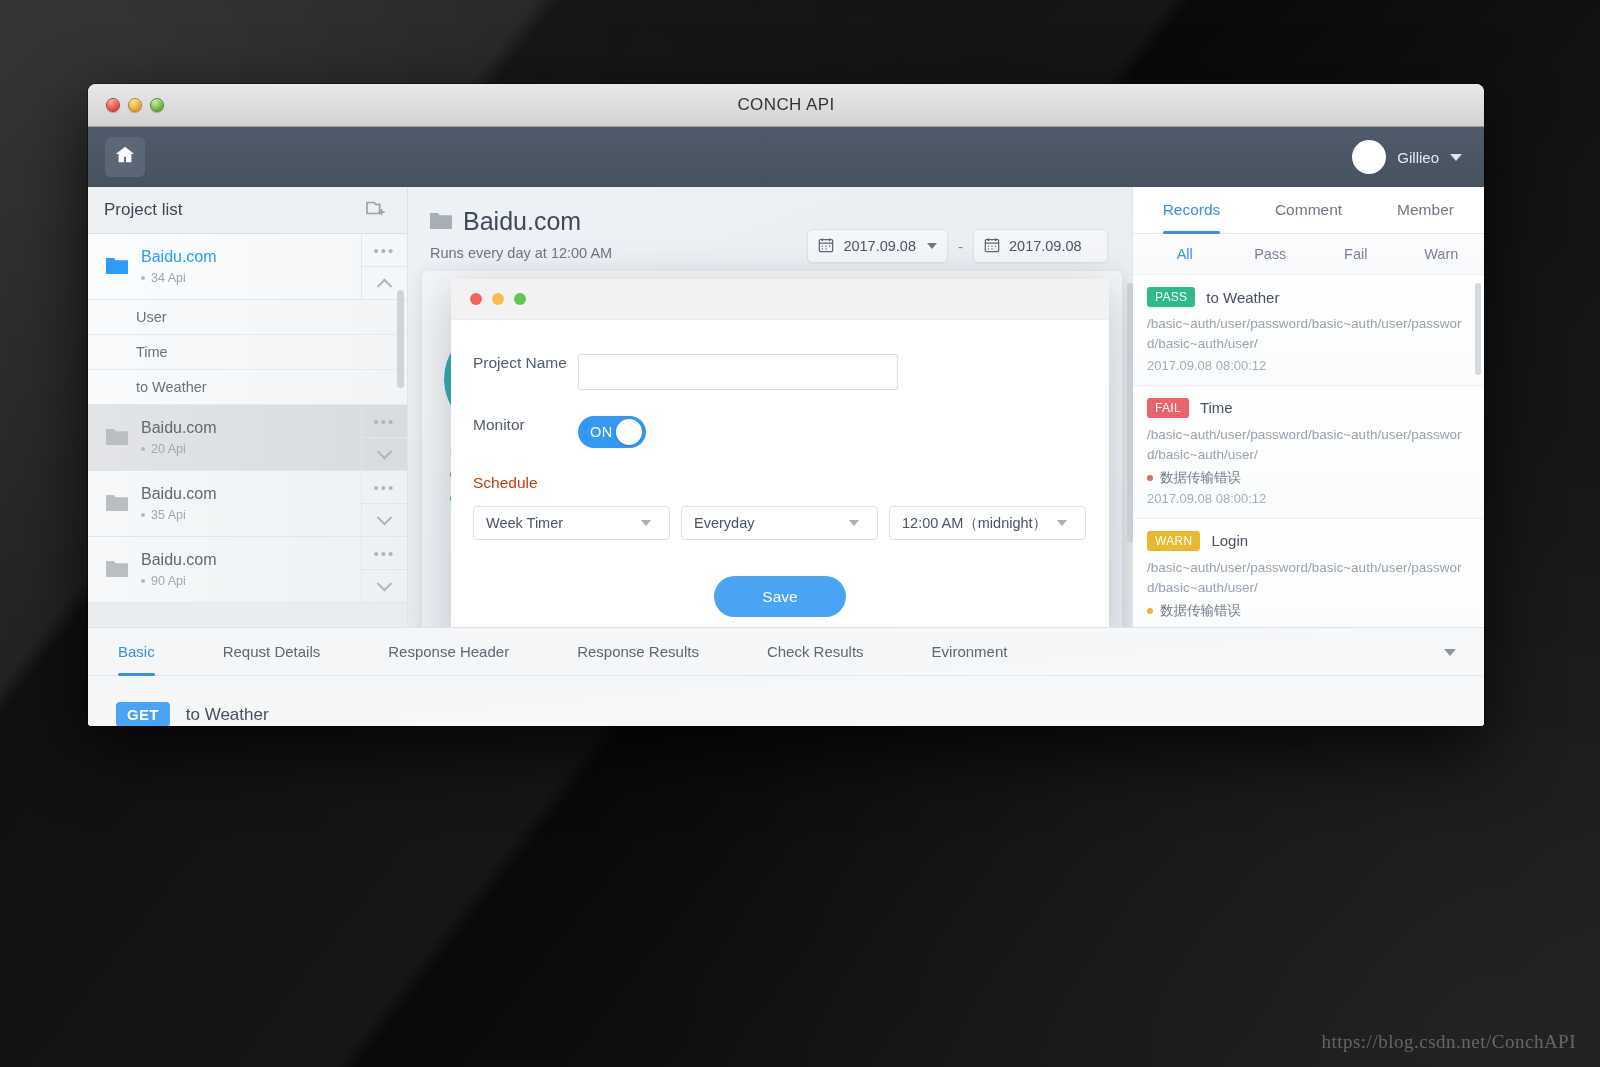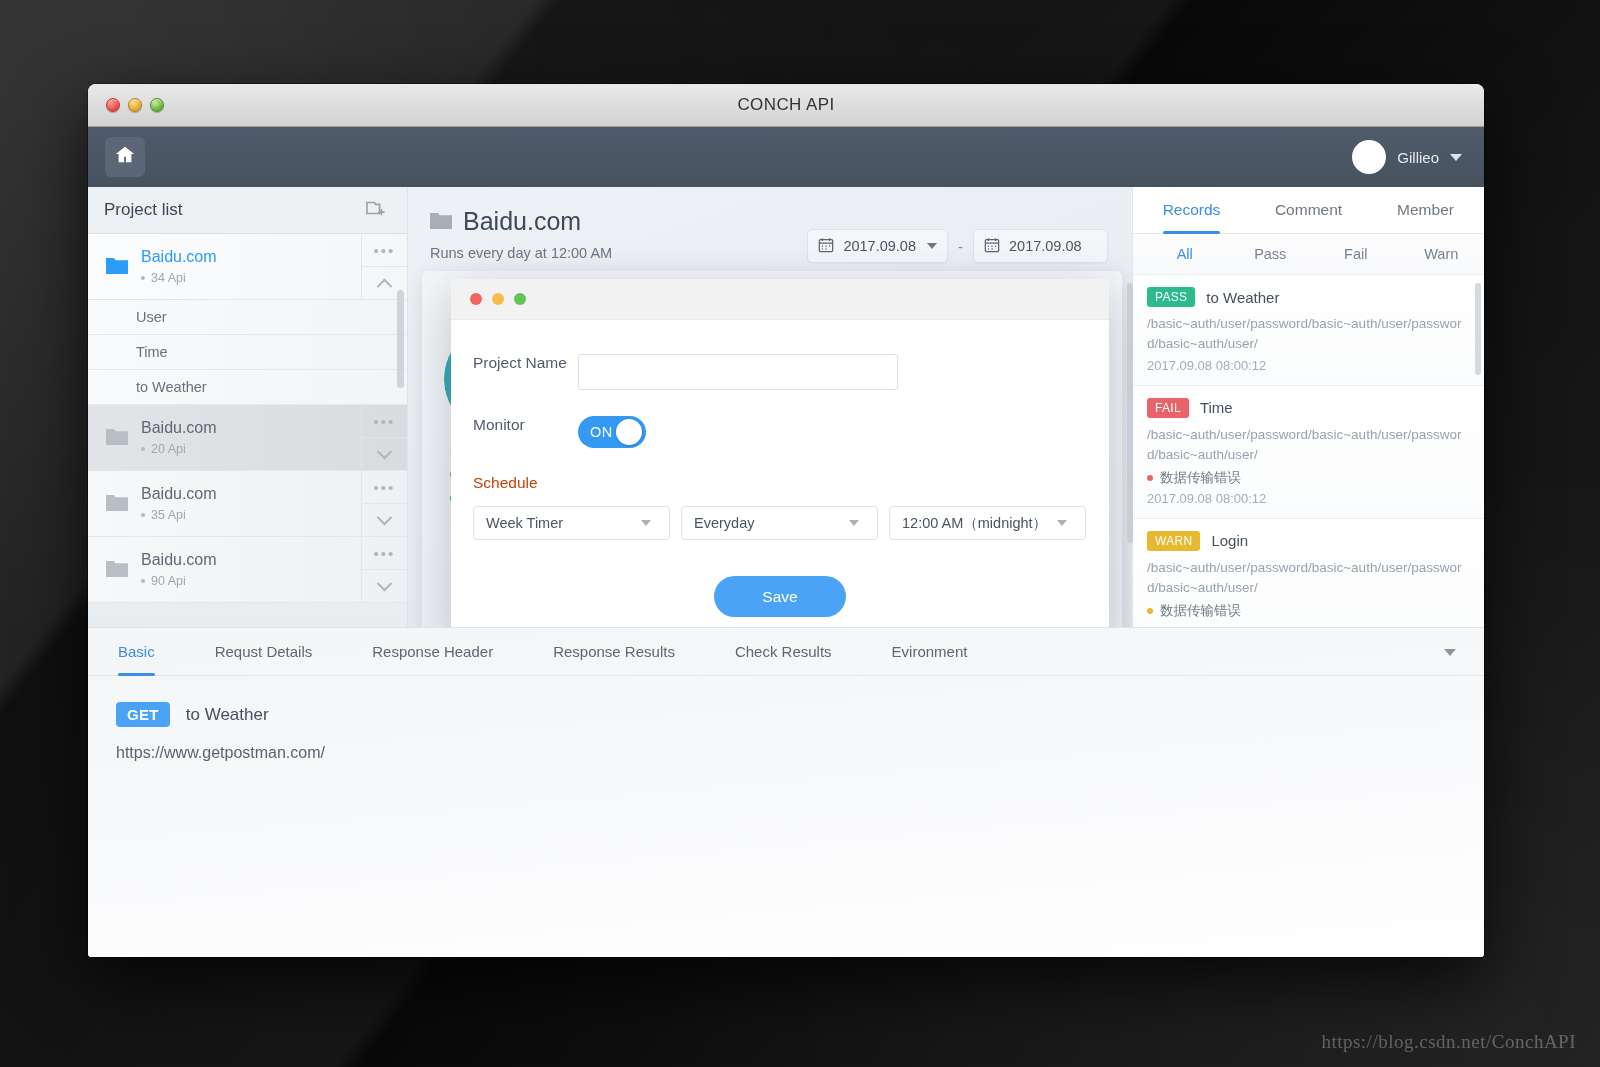--- a/index.html
+++ b/index.html
@@ -28,21 +28,21 @@
     color: rgba(255,255,255,0.30);
     font-family: "Liberation Serif", serif;
     font-size: 19px;
     letter-spacing: 0.5px;
   }
 
   
   .window {
     position: absolute;
     left: 88px; top: 84px;
-    width: 1396px; height: 873px;
+    width: 1396px; height: 642px;
     border-radius: 8px 8px 4px 4px;
     box-shadow: 0 24px 70px rgba(0,0,0,0.75), 0 0 0 1px rgba(0,0,0,0.35);
     overflow: hidden;
     background: #fff;
   }
   .titlebar {
     height: 43px;
     background: linear-gradient(#e9e9e9, #d2d2d2);
     border-bottom: 1px solid #9c9c9c;
     display: flex; align-items: center;
@@ -331,21 +331,21 @@
   
   .bottom {
     position: absolute;
     left: 0; right: 0; bottom: 0;
     height: 330px;
     background: linear-gradient(175deg,#f3f5f7 0%,#f7f8fa 38%,#ffffff 100%);
     border-top: 1px solid #dfe3e7;
   }
   .btabs {
     height: 48px; display: flex; align-items: center;
-    padding-left: 30px; gap: 8px;
+    padding-left: 30px; gap: 16px;
     border-bottom: 1px solid #e4e7eb;
     position: relative;
   }
   .btab {
     font-size: 15px; color: #5e6772;
     padding: 0 26px; height: 48px;
     display: flex; align-items: center; position: relative; cursor: pointer;
   }
   .btab:first-child { padding-left: 0; }
   .btab.active { color: #3a8ee6; }

